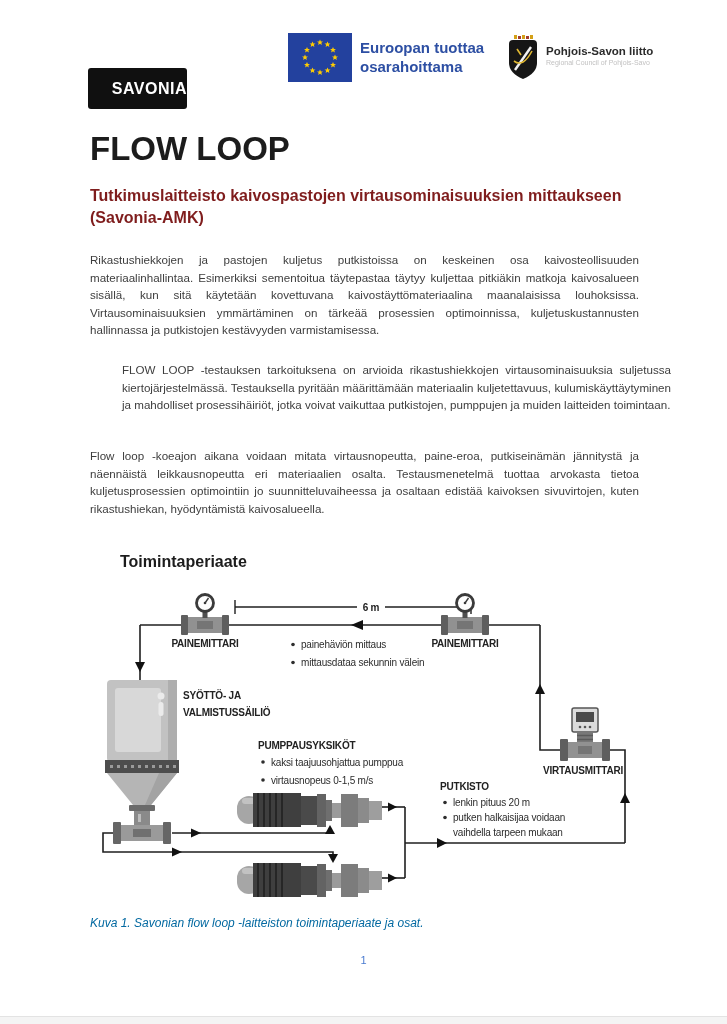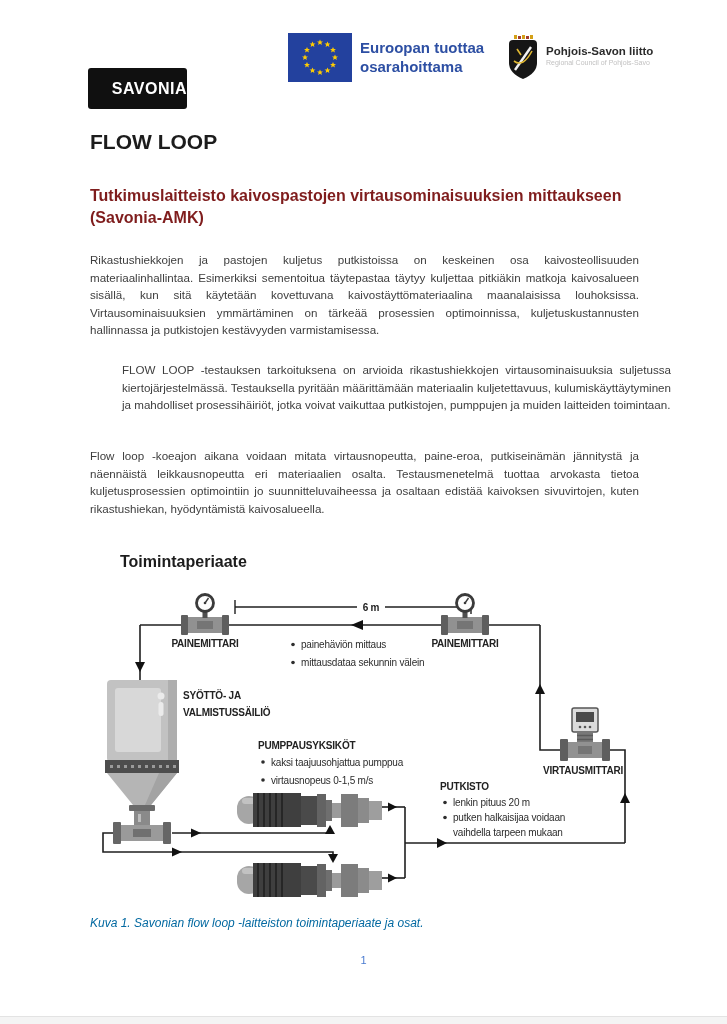--- a/index.html
+++ b/index.html
@@ -12,21 +12,21 @@
                  display:flex; align-items:center; justify-content:flex-end;margin-top:32px; }
   .savonia-box span { color:#ffffff; font-weight:700; font-size:16px; letter-spacing:.5px; }
   .eu-flag { left:288px; top:33px; }
   .eu-text { left:360px; top:38px; color:#2d4fa3; font-weight:700; font-size:15px; line-height:19px; }
   .ps-shield { left:507px; top:35px; }
   .ps-text { left:546px; top:45px; }
   .ps-name { font-weight:700; font-size:11.5px; color:#2b2b2b;text-align:right; }
   .ps-sub  { font-size:7px; color:#c2c1c1; margin-top:2px; }
 
   
-  .doc-title { left:90px; top:130px; font-size:21px; font-weight:700; color:#1c1c1c; }
+  .doc-title { left:90px; top:130px; font-size:33px; font-weight:700; color:#1c1c1c; }
   .doc-subtitle { left:90px; top:185px; width:548px; font-size:16px; font-weight:700; color:#7f1d1d; line-height:22px; }
   .para { left:90px; width:549px; font-size:11.6px; color:#3d3d3d; line-height:17.5px; text-align:justify; }
   .p1 { top:251px; } .p2 { top:361px;margin-left:32px; } .p3 { top:447px; }
   .section-heading { left:90px; top:553px; font-size:16px; font-weight:700; color:#1c1c1c;margin-left:30px; }
 
   .diagram { left:85px; top:588px; }
   .dg-label { font-size:10px; font-weight:700; fill:#222222; letter-spacing:-0.2px; }
   .dg-note  { font-size:10px; fill:#2d2d2d; letter-spacing:-0.2px; }
 
   .caption { left:90px; top:916px; font-size:12px; font-style:italic; color:#0369a1; }

